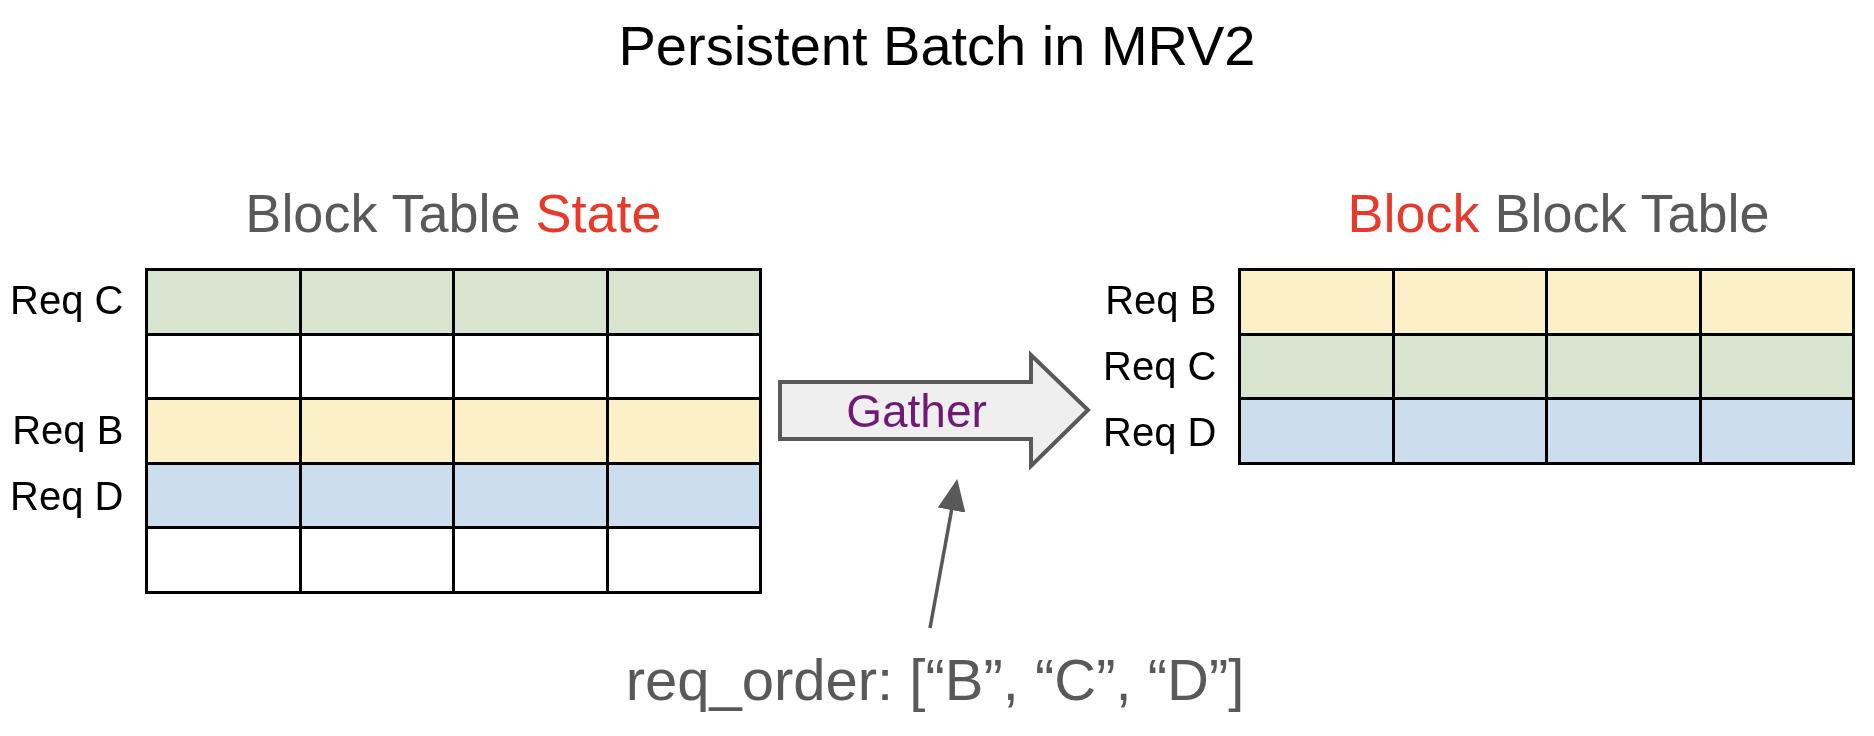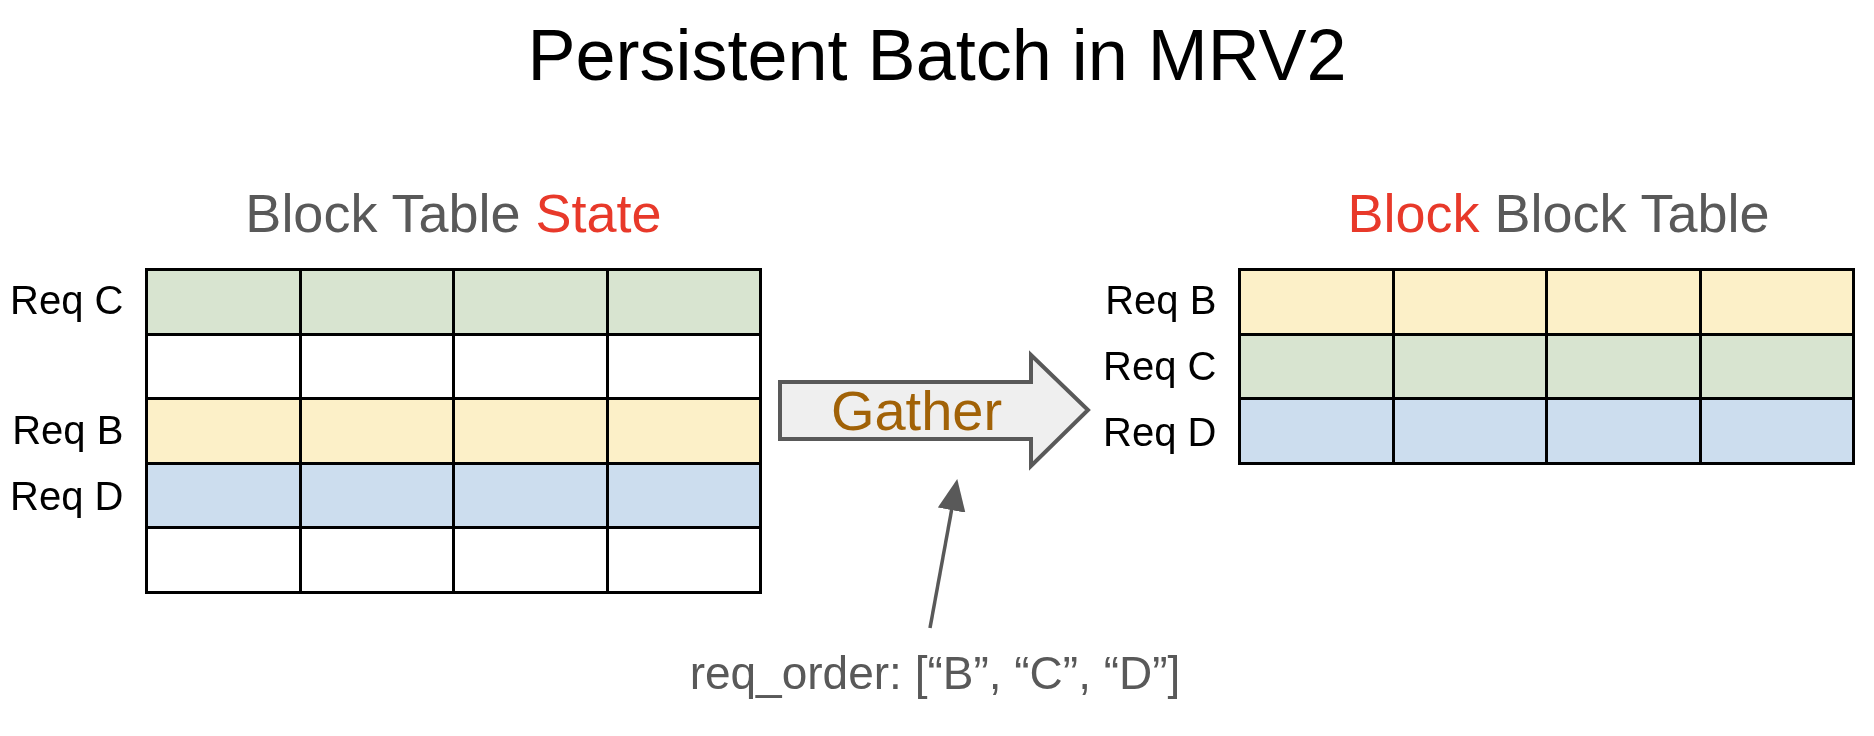--- a/index.html
+++ b/index.html
@@ -2,21 +2,21 @@
 <html><head>
 <meta charset="utf-8">
 <style>
   html,body{margin:0;padding:0;background:#fff;}
   .canvas{
     position:relative;width:1874px;height:736px;background:#ffffff;
     font-family:"Liberation Sans","DejaVu Sans",sans-serif;overflow:hidden;
   }
   .title{
     position:absolute;left:0;top:14px;width:1874px;margin:0;
-    text-align:center;font-size:72px;font-weight:400;color:#000;line-height:1.15;
+    text-align:center;font-size:56px;font-weight:400;color:#000;line-height:1.15;
   }
   .heading{
     position:absolute;top:182px;width:617px;text-align:center;
     font-size:54px;color:#595959;white-space:nowrap;line-height:1.15;
   }
   .heading-left{left:145px;}
   .heading-right{left:1250px;}
   .hl{color:#E8392A;font-weight:400;}
   .table-wrap{position:absolute;display:flex;}
   .labels{
@@ -32,25 +32,25 @@
   .wrap-left{left:10px;top:268px;}
   .wrap-left .labels{height:326px;}
   .wrap-left .grid{width:617px;height:326px;}
   .wrap-right{left:1103px;top:268px;}
   .wrap-right .labels{height:197px;}
   .wrap-right .grid{width:617px;height:197px;}
   .overlay{position:absolute;left:0;top:0;width:1874px;height:736px;pointer-events:none;}
   .gather-label{
     position:absolute;left:780px;top:382px;width:251px;height:57px;
     display:flex;align-items:center;justify-content:center;padding-left:22px;box-sizing:border-box;
-    font-size:56px;color:#a16207;
+    font-size:46px;color:#701a75;
   }
   .req-order{
     position:absolute;left:560px;top:646px;width:750px;text-align:center;
-    font-size:46px;color:#595959;white-space:nowrap;
+    font-size:58px;color:#595959;white-space:nowrap;
   }
 </style>
 </head>
 <body>
 
 <div class="canvas">
 
   <h1 class="title">Persistent Batch in MRV2</h1>
 
   <div class="heading heading-left"><span>Block Table </span><span class="hl">State</span></div>

